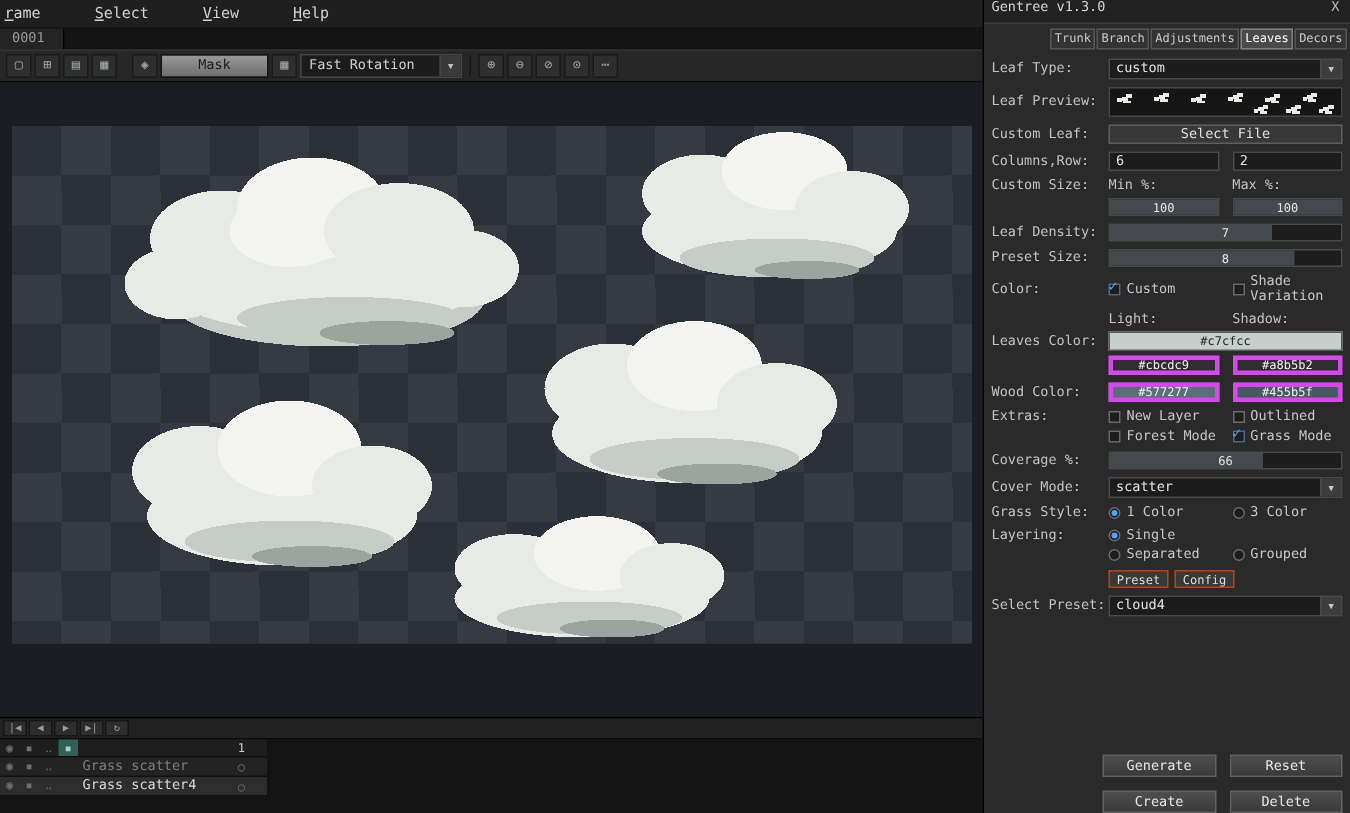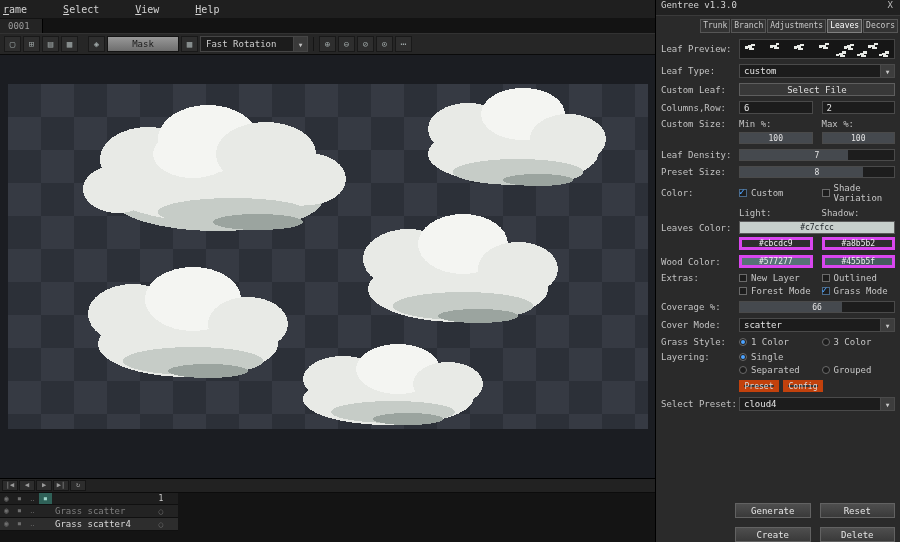--- a/index.html
+++ b/index.html
@@ -55,21 +55,21 @@
   .plabel{width:78px;flex:none;color:#c2c2c2}
   .pctl{flex:1;display:flex;align-items:center;gap:9px;min-width:0}
   .half{flex:1;display:flex;align-items:center;min-width:0}
 
   .preview{flex:1;height:20px;background:#161616;border:1px solid #444;position:relative;overflow:hidden}
   .pdrop{flex:1;height:14px;background:#1c1c1c;border:1px solid #4a4a4a;display:flex;align-items:center;padding-left:4px;color:#e2e2e2}
   .pdrop .arrow{margin-left:auto;width:14px;align-self:stretch;background:#3d3d3d;border-left:1px solid #4a4a4a;display:flex;align-items:center;justify-content:center;font-size:6px;color:#c8c8c8}
   .pinput{flex:1;height:13px;background:#1c1c1c;border:1px solid #4a4a4a;display:flex;align-items:center;padding-left:4px;color:#e2e2e2}
   .pbtn-w{flex:1;height:13px;background:#383838;border:1px solid #5e5e5e;color:#e0e0e0;display:flex;align-items:center;justify-content:center}
   .pbtn-big{flex:1;height:15px;background:linear-gradient(#4e4e4e,#3a3a3a);border:1px solid #626262;color:#e6e6e6;display:flex;align-items:center;justify-content:center}
-  .pbtn-sm{width:40px;height:12px;background:#383838;border:5px solid #c2410c;color:#dcdcdc;font-size:8px;display:flex;align-items:center;justify-content:center;margin-right:4px}
+  .pbtn-sm{width:40px;height:12px;background:#383838;border:1px solid #c2410c;color:#dcdcdc;font-size:8px;display:flex;align-items:center;justify-content:center;margin-right:4px}
   .slider{position:relative;flex:1;height:12px;background:#1d1d1d;border:1px solid #4a4a4a}
   .slider .fill{position:absolute;left:0;top:0;bottom:0;background:#45494e}
   .slider .val{position:absolute;inset:0;display:flex;align-items:center;justify-content:center;color:#e4e4e4;font-size:8px}
   .cb{width:8px;height:8px;border:1px solid #6a6a6a;background:#1d1d1d;flex:none;margin-right:4px;position:relative}
   .cb.checked{border-color:#4a6a8a}
   .cb.checked::after{content:"\2713";position:absolute;left:-1px;top:-4px;color:#4da3ff;font-size:10px}
   .rd{width:8px;height:8px;border:1px solid #6a6a6a;border-radius:50%;background:#1d1d1d;flex:none;margin-right:4px;position:relative}
   .rd.sel::after{content:"";position:absolute;left:1px;top:1px;width:4px;height:4px;border-radius:50%;background:#4da3ff}
   .swatch-light{flex:1;height:13px;background:#c7cfcc;border:1px solid #5a5a5a;color:#20262a;display:flex;align-items:center;justify-content:center;font-size:8px}
   .cswatch{flex:1;height:13px;background:#2e2e2e;border:3px solid #d946ef;color:#efefef;display:flex;align-items:center;justify-content:center;font-size:8px}
@@ -241,20 +241,30 @@
 
     <div class="ptabs">
       <span class="ptab">Trunk</span>
       <span class="ptab">Branch</span>
       <span class="ptab">Adjustments</span>
       <span class="ptab active">Leaves</span>
       <span class="ptab">Decors</span>
     </div>
 
     <div class="prow">
+      <span class="plabel">Leaf Type:</span>
+      <div class="pctl">
+        <span class="pdrop">
+          <span>custom</span>
+          <span class="arrow">▼</span>
+        </span>
+      </div>
+    </div>
+
+    <div class="prow">
       <span class="plabel">Leaf Preview:</span>
       <div class="pctl">
         <div class="preview">
           <svg width="100%" height="100%" viewBox="0 0 156 20" shape-rendering="crispEdges" preserveAspectRatio="none">
             <defs>
                 <g id="lf" fill="#e8eae6">
               <rect x="0" y="2" width="4" height="3"></rect>
                   <rect x="3" y="0" width="4" height="3"></rect>
               <rect x="-3" y="3" width="3" height="3"></rect>
                   <rect x="1" y="5" width="5" height="2"></rect>
@@ -268,30 +278,20 @@
               <use href="#lf" x="133" y="3"></use>
             <use href="#lf" x="100" y="12"></use>
               <use href="#lf" x="122" y="12"></use>
               <use href="#lf" x="144" y="12"></use>
           </svg>
         </div>
       </div>
     </div>
 
     <div class="prow">
-      <span class="plabel">Leaf Type:</span>
-      <div class="pctl">
-        <span class="pdrop">
-          <span>custom</span>
-          <span class="arrow">▼</span>
-        </span>
-      </div>
-    </div>
-
-    <div class="prow">
       <span class="plabel">Custom Leaf:</span>
       <div class="pctl">
         <span class="pbtn-w">Select File</span>
       </div>
     </div>
 
     <div class="prow">
       <span class="plabel">Columns,Row:</span>
       <div class="pctl">
         <span class="pinput">6</span>

